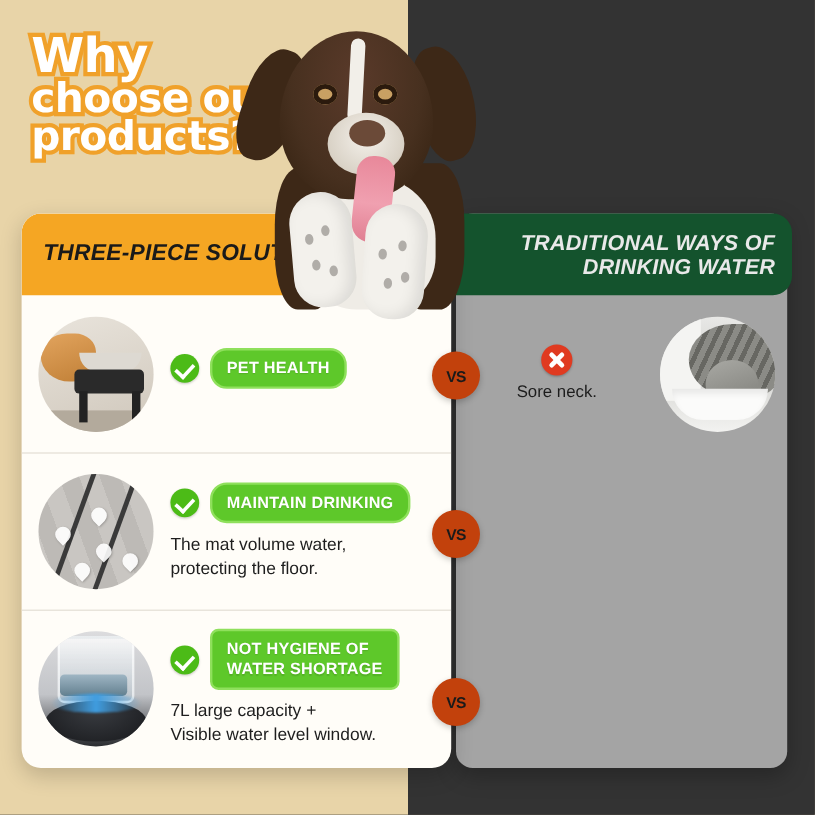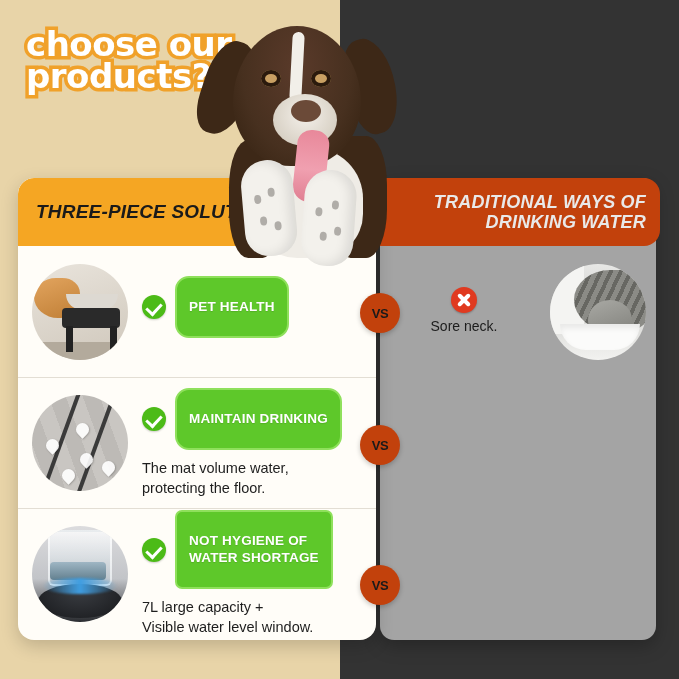--- a/index.html
+++ b/index.html
@@ -120,36 +120,36 @@
     border-radius:50%;filter:blur(1px);}
 
   .rowtxt{padding-left:14px;flex:1;}
   .badge-line{display:flex;align-items:center;gap:9px;margin-bottom:9px;}
   .chk{width:24px;height:24px;border-radius:50%;background:#4cbb17;flex:0 0 24px;
     position:relative;box-shadow:0 1px 2px rgba(0,0,0,.2);}
   .chk:after{content:"";position:absolute;left:7px;top:5px;width:7px;height:12px;
     border:solid #fff;border-width:0 3px 3px 0;transform:rotate(43deg);}
   .pill{
     background:#5ec82a;color:#ffffff;font-weight:800;font-size:13.5px;
-    padding:21px 12px;border-radius:14px;line-height:1.22;
+    padding:7px 12px;border-radius:14px;line-height:1.22;
     border:2px solid #8fe05c;letter-spacing:.2px;white-space:pre-line;
     text-shadow:0 1px 1px rgba(0,0,0,.12);
   }
   .pill.square{border-radius:7px;}
   .desc{font-size:14.5px;line-height:1.35;color:#1e1e1e;white-space:pre-line;}
 
   
   .card-right{
     position:absolute;left:380px;top:178px;width:276px;height:462px;
     background:#a4a4a4;border-radius:14px;z-index:3;overflow:hidden;
     box-shadow:0 6px 18px rgba(0,0,0,.25);
   }
   .hdr-right{
     position:absolute;left:380px;top:178px;width:280px;height:68px;
-    background:#c2410c;border-radius:0 16px 16px 0;z-index:5;
+    background:#14532d;border-radius:0 16px 16px 0;z-index:5;
     display:flex;align-items:center;justify-content:flex-end;
   }
   .hdr-right-txt{
     font-style:italic;font-weight:800;font-size:18px;line-height:1.12;
     color:#e9e9e9;text-align:right;padding-right:14px;letter-spacing:.2px;
   }
   .rows-right{position:absolute;left:0;top:68px;width:276px;}
   .row-r{display:flex;align-items:center;height:131px;padding:0 10px 0 4px;box-sizing:border-box;}
   .row-r + .row-r{border-top:1px solid #8e8e8e;}
   .r-txtwrap{flex:1;position:relative;padding-right:6px;}
@@ -202,20 +202,21 @@
 </style>
 </head>
 <body>
 
 <div class="stage">
 
   <div class="bg-left"></div>
   <div class="bg-right"></div>
 
   <div class="hero-title">
+    <span>Why</span>
     <span class="l2">choose our</span>
     <span class="l3">products?</span>
   </div>
 
   <div class="dog-wrap">
     <div class="dog-ear l"></div>
     <div class="dog-ear r"></div>
     <div class="dog-chest-dark"></div>
     <div class="dog-chest-dark2"></div>
     <div class="dog-chest"></div>

